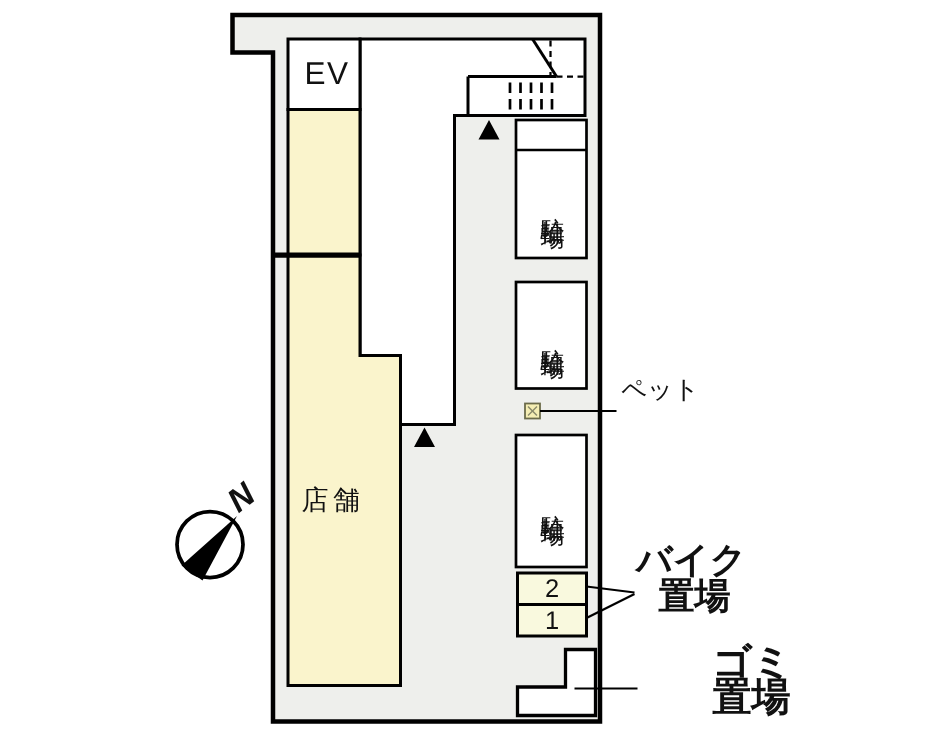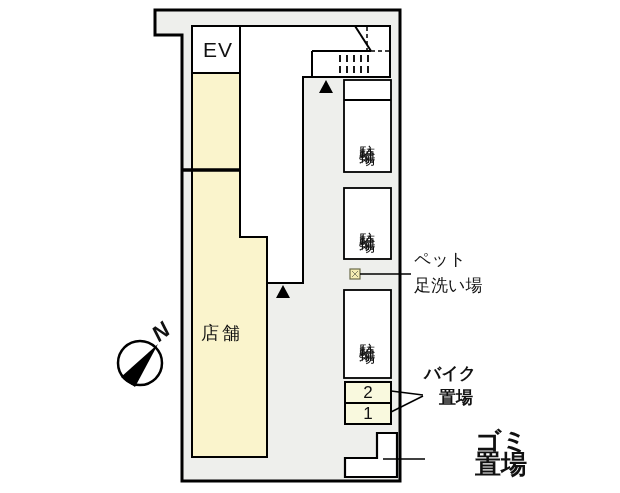--- a/index.html
+++ b/index.html
@@ -28,21 +28,21 @@
   .lbl-bp1{left:344px;top:101px;width:47px;height:70px;}
   .lbl-bp2{left:344px;top:189px;width:47px;height:69px;}
   .lbl-bp3{left:344px;top:291px;width:47px;height:86px;}
   .lbl-spot2{left:345px;top:382px;width:46px;height:21px;font-size:17px;}
   .lbl-spot1{left:345px;top:403px;width:46px;height:21px;font-size:17px;}
   .note{
     position:absolute;
     color:#111;
   }
   .note-pet{left:414px;top:247px;font-size:17px;line-height:26px;}
-  .note-bike{left:424px;top:362px;font-size:17px;line-height:24px;font-weight:600;}
+  .note-bike{left:424px;top:362px;font-size:24px;line-height:24px;font-weight:600;}
   .note-bike .line2{padding-left:15px;}
   .note-gomi{left:439px;top:430px;font-size:26px;line-height:23px;font-weight:600;margin-left:36px;}
   .lbl-north{
     left:146px;top:319px;width:30px;height:26px;
     font-size:22px;font-weight:bold;font-style:italic;
     transform:rotate(-38deg);
   }
 </style>
 </head>
 <body>
@@ -119,21 +119,20 @@
     </div>
   <div class="lbl lbl-bp3">
       <span class="vtext">駐輪場</span>
     </div>
 
   <div class="lbl lbl-spot2">2</div>
   <div class="lbl lbl-spot1">1</div>
 
   <div class="note note-pet">
     <div>ペット</div>
-    <div>足洗い場</div>
   </div>
 
   <div class="note note-bike">
     <div>バイク</div>
     <div class="line2">置場</div>
   </div>
 
   <div class="note note-gomi">
     <div>ゴミ</div>
     <div>置場</div>

